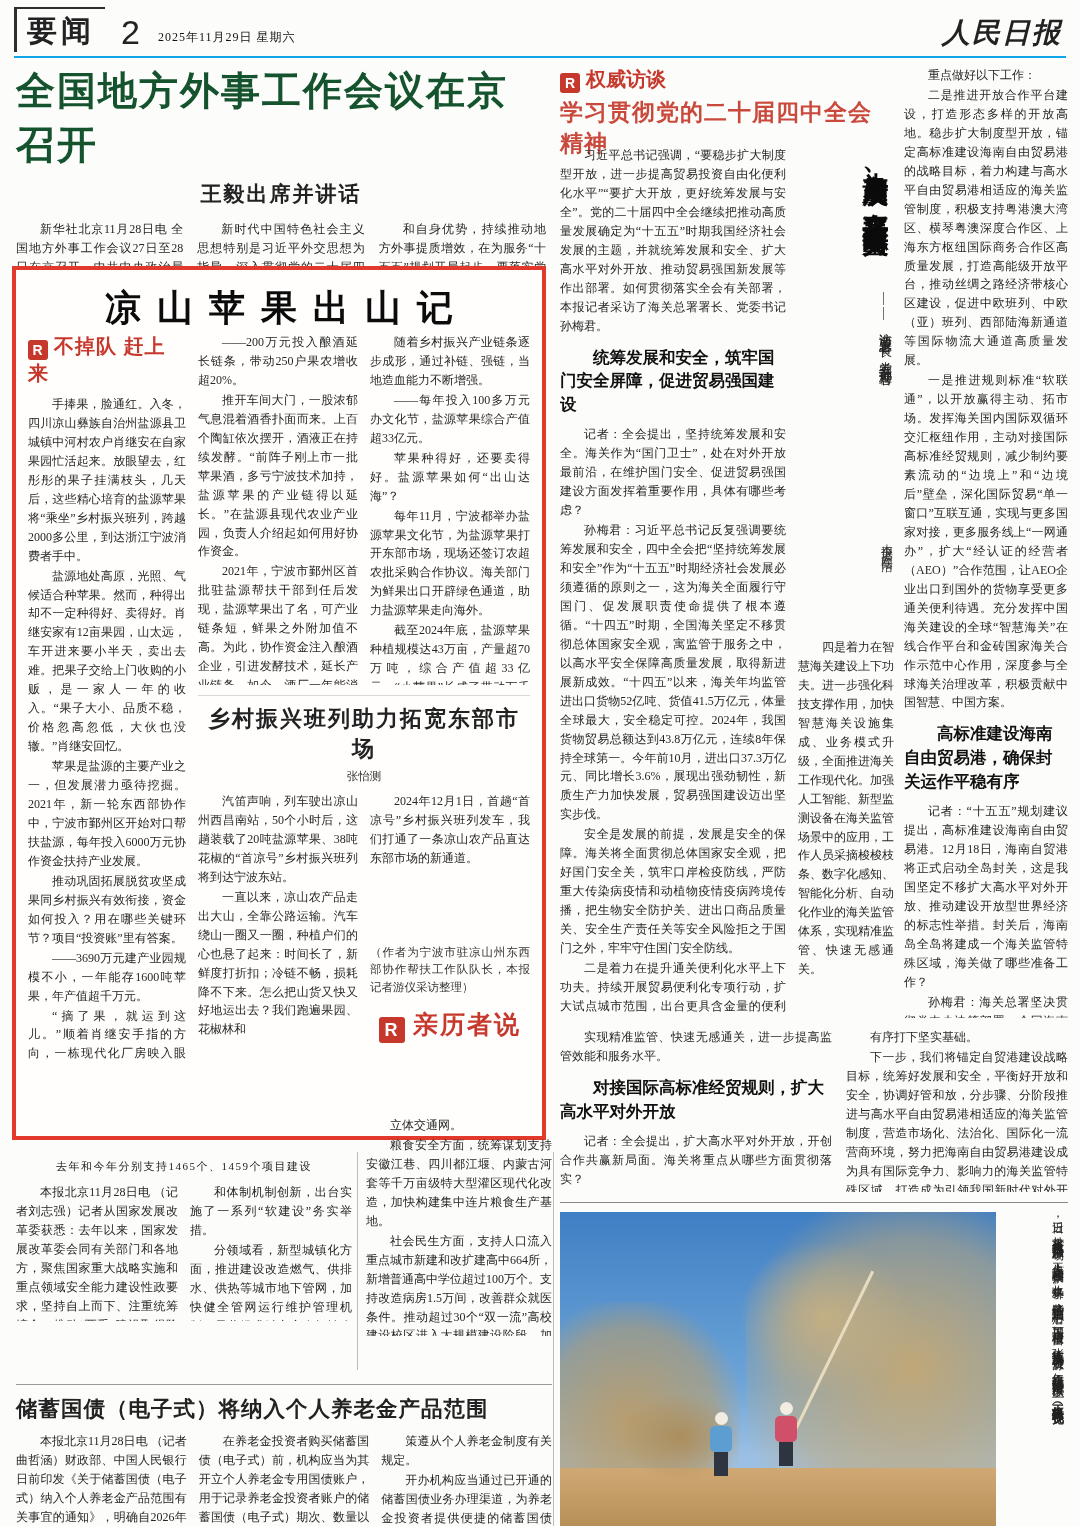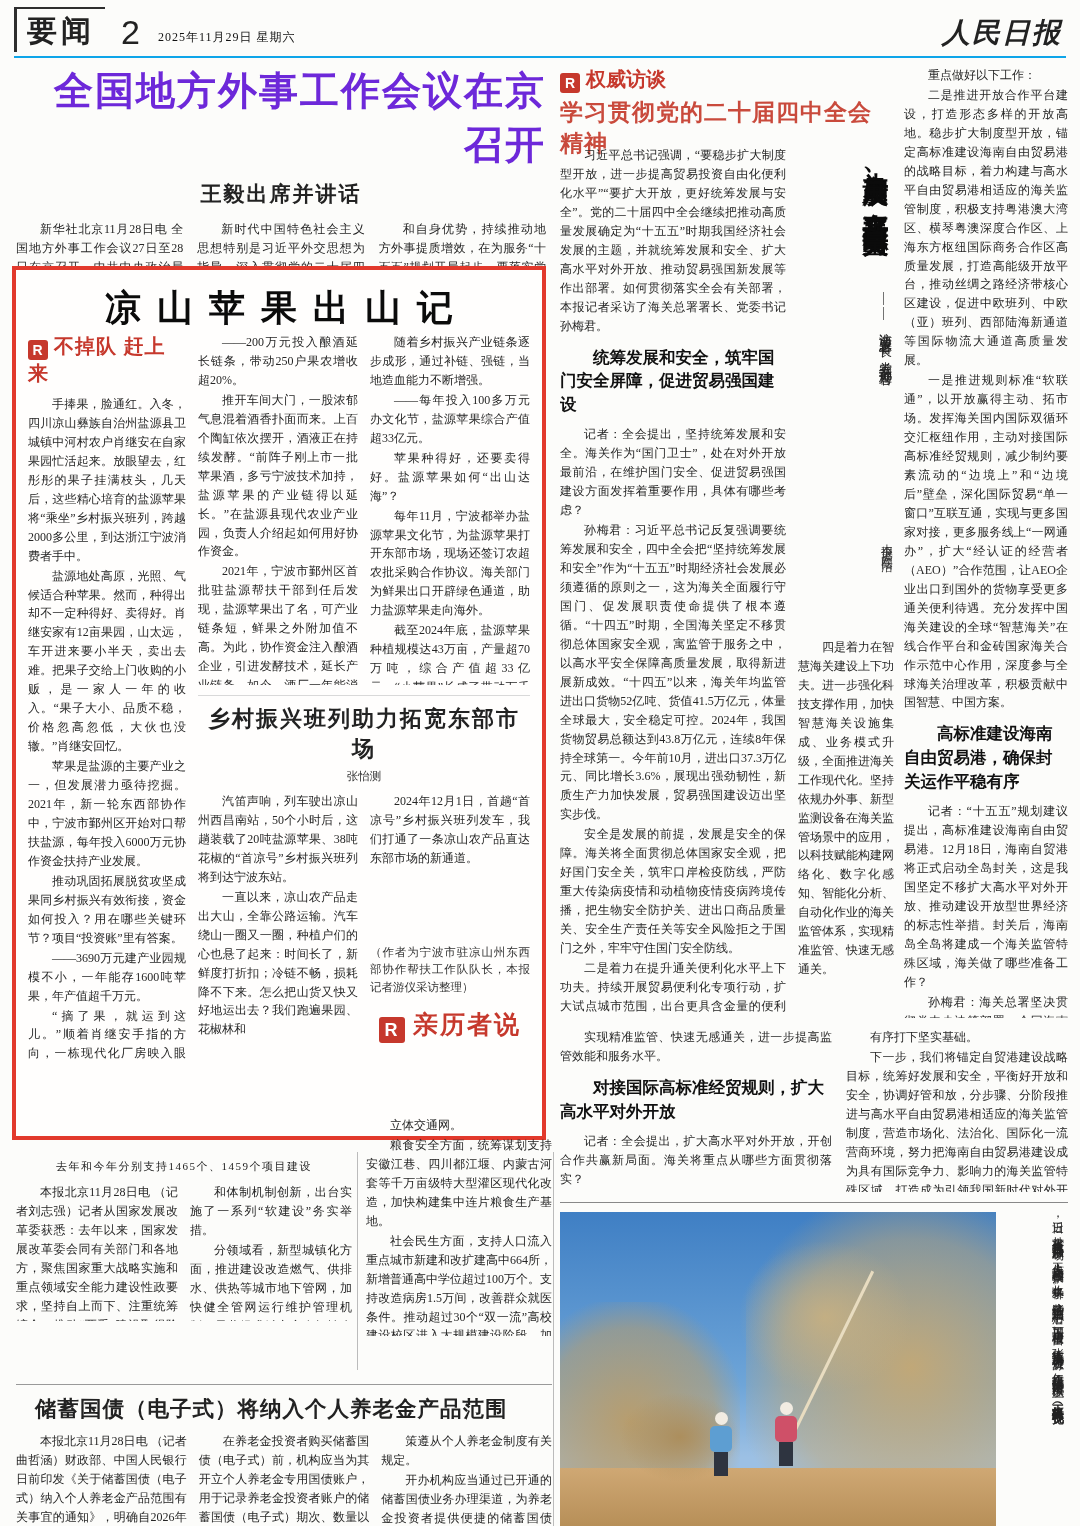--- a/index.html
+++ b/index.html
@@ -26,21 +26,21 @@
   
   .r-icon { display:inline-block; background:#c6382c; color:#fff; font-family:"Liberation Sans",sans-serif;
     font-weight:900; border-radius:3px; text-align:center; }
   .r-sm { width:20px; height:20px; line-height:20px; font-size:14px; margin-right:6px; vertical-align:-2px; }
   .r-lg { width:26px; height:26px; line-height:26px; font-size:18px; margin-right:8px; vertical-align:-3px; }
   .redtag { color:#c6382c; font-family:"Liberation Sans",sans-serif; font-weight:900; }
 
   
   #lead { position:absolute; left:16px; top:64px; width:530px; }
   #lead .headline { font-family:"Liberation Sans",sans-serif; font-weight:900; font-size:39px;
-    text-align:right; letter-spacing:2px; color:#6d28d9; }
+    text-align:left; letter-spacing:2px; color:#14532d; }
   #lead .deck { text-align:center; font-size:21px; font-weight:700; margin-top:8px; letter-spacing:2px; }
   #lead .cols { display:flex; gap:14px; margin-top:12px; height:78px; overflow:hidden; }
   #lead .cols p { flex:1; }
 
   
   #redbox { position:absolute; left:12px; top:266px; width:534px; height:874px;
     border:4px solid #e2392c; background:#fffefd; padding:14px 12px 8px 12px; }
   #redbox .ftitle { font-family:"Liberation Sans",sans-serif; font-weight:900; font-size:36px;
     text-align:center; letter-spacing:16px; padding-left:16px; color:#0b0b0b; }
   #redbox .fbyline { text-align:center; font-size:13px; margin-top:10px; margin-bottom:12px; letter-spacing:4px; }
@@ -65,21 +65,21 @@
   #liangzhong { position:absolute; left:16px; top:1152px; width:336px; }
   #liangzhong .headline { font-family:"Liberation Sans",sans-serif; font-weight:900; font-size:25px;
     text-align:center; letter-spacing:1px; }
   #liangzhong .deck { text-align:center; font-size:11px; margin-top:7px; letter-spacing:1.5px; color:#1d1d1d; }
   #liangzhong .cols { display:flex; gap:12px; margin-top:9px; height:138px; overflow:hidden; }
   #liangzhong .cols .bodytext { flex:1; }
   #lz-divider { position:absolute; left:357px; top:1152px; height:218px; border-left:1px solid #bbb; }
   #lz3 { position:absolute; left:366px; top:1116px; width:186px; height:220px; overflow:hidden; }
   #hr-bl { position:absolute; left:16px; top:1384px; width:536px; border-top:1px solid #999; }
   #bonds { position:absolute; left:16px; top:1394px; width:536px; }
-  #bonds .headline { font-family:"Liberation Sans",sans-serif; font-weight:900; font-size:21.5px; letter-spacing:1px;margin-left:19px; }
+  #bonds .headline { font-family:"Liberation Sans",sans-serif; font-weight:900; font-size:21.5px; letter-spacing:1px; }
   #bonds .cols { display:flex; gap:12px; margin-top:9px; height:100px; overflow:hidden; }
   #bonds .cols .bodytext { flex:1; }
   #vdiv-right { position:absolute; left:553px; top:1152px; height:374px; border-left:1px solid #bbb; }
 
   
   #right { position:absolute; left:560px; top:66px; width:508px; height:1460px; }
   .iv-header { width:330px; }
   .iv-tagline { font-size:20px; }
   .iv-series { color:#c94a3c; font-size:23px; font-weight:700; margin-top:4px; letter-spacing:1px;
     font-family:"Liberation Sans",sans-serif; }
@@ -256,21 +256,21 @@
       </div>
   </div>
 
   <div id="vblock">
     <div class="vtitle">为高质量发展、高水平开放贡献海关力量</div>
     <div class="vsub">——访海关总署署长、党委书记孙梅君</div>
     <div class="vby">本报记者  欧阳洁</div>
   </div>
 
   <div id="colB" class="bodytext">
-      <p>四是着力在智慧海关建设上下功夫。进一步强化科技支撑作用，加快智慧海关设施集成、业务模式升级，全面推进海关工作现代化。坚持依规办外事、新型监测设备在海关监管场景中的应用，以科技赋能构建网络化、数字化感知、智能化分析、自动化作业的海关监管体系，实现精准监管、快速无感通关。</p>
+      <p>四是着力在智慧海关建设上下功夫。进一步强化科技支撑作用，加快智慧海关设施集成、业务模式升级，全面推进海关工作现代化。加强人工智能、新型监测设备在海关监管场景中的应用，工作人员采摘梭梭枝条、数字化感知、智能化分析、自动化作业的海关监管体系，实现精准监管、快速无感通关。</p>
     </div>
 
   <div id="colC">
     <div class="bodytext">
         <p>重点做好以下工作：</p>
         <p>二是推进开放合作平台建设，打造形态多样的开放高地。稳步扩大制度型开放，锚定高标准建设海南自由贸易港的战略目标，着力构建与高水平自由贸易港相适应的海关监管制度，积极支持粤港澳大湾区、横琴粤澳深度合作区、上海东方枢纽国际商务合作区高质量发展，打造高能级开放平台，推动丝绸之路经济带核心区建设，促进中欧班列、中欧（亚）班列、西部陆海新通道等国际物流大通道高质量发展。</p>
         <p>一是推进规则标准“软联通”，以开放赢得主动、拓市场。发挥海关国内国际双循环交汇枢纽作用，主动对接国际高标准经贸规则，减少制约要素流动的“边境上”和“边境后”壁垒，深化国际贸易“单一窗口”互联互通，实现与更多国家对接，更多服务线上“一网通办”，扩大“经认证的经营者（AEO）”合作范围，让AEO企业出口到国外的货物享受更多通关便利待遇。充分发挥中国海关建设的全球“智慧海关”在线合作平台和金砖国家海关合作示范中心作用，深度参与全球海关治理改革，积极贡献中国智慧、中国方案。</p>
       </div>
     <h3 class="subhead">高标准建设海南自由贸易港，确保封关运作平稳有序</h3>
     <div class="bodytext">

